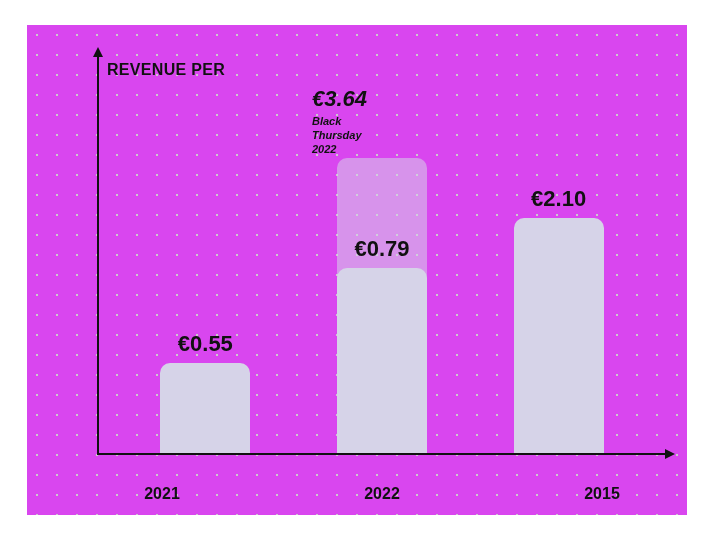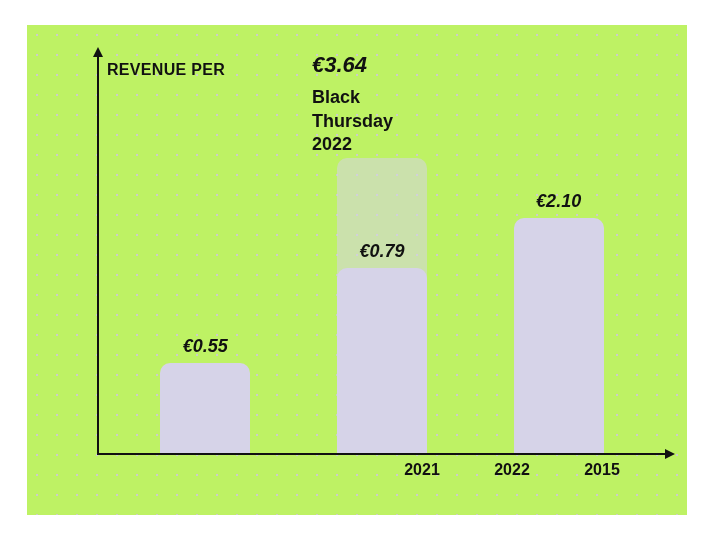--- a/index.html
+++ b/index.html
@@ -11,21 +11,21 @@
       display: flex;
       align-items: center;
       justify-content: center;
       font-family: Arial, sans-serif;
     }
 
     .chart-container {
       width: 660px;
       height: 490px;
       position: relative;
-      background: #bef264;
+      background: #d946ef;
     }
 
     
     .dot-grid {
       position: absolute;
       top: 0;
       left: 0;
       width: 100%;
       height: 100%;
       background-image: radial-gradient(circle, #ccc 1px, transparent 1px);
@@ -106,43 +106,42 @@
 
     .bar-group {
       display: flex;
       flex-direction: column;
       align-items: center;
       position: relative;
     }
 
     .bar-value {
       font-weight: 900;
-      font-size: 18px;
+      font-size: 22px;
       color: #111;
       margin-bottom: 6px;
-      font-style: italic;
     }
 
     .bar {
       background: #d6d3e8;
       border-radius: 10px 10px 0 0;
       width: 90px;
       position: relative;
     }
 
     
     .x-labels {
       position: absolute;
       left: 70px;
       right: 20px;
-      bottom: 36px;
+      bottom: 12px;
       z-index: 3;
       display: flex;
       align-items: center;
-      justify-content: flex-end;
+      justify-content: space-between;
       padding: 0 20px;
     }
 
     .x-label {
       font-size: 16px;
       font-weight: 700;
       color: #111;
       width: 90px;
       text-align: center;
     }
@@ -168,22 +167,22 @@
   <div class="bars-area">
 
     <div class="bar-group">
       <div class="bar-value">€0.55</div>
       <div class="bar" style="height: 90px;"></div>
     </div>
 
     <div class="bar-group" style="position: relative;">
 
       <div style="position: absolute; bottom: 296px; left: 50%; transform: translateX(-50%); text-align:left; z-index: 10; width: 140px;">
-        <div style="font-weight: 900; font-size: 22px; font-style: italic; color: #111; white-space: nowrap; margin-bottom: 8px;">€3.64</div>
-        <div style="font-size: 18px; font-weight: 700; color: #111; line-height: 1.3;">
+        <div style="font-weight: 900; font-size: 22px; font-style: italic; color: #111; white-space: nowrap; margin-bottom: 2px;">€3.64</div>
+        <div style="font-size: 11px; font-style: italic; font-weight: 700; color: #111; line-height: 1.3;">
           <span>Black</span><br>
           <span>Thursday</span><br>
           <span>2022</span>
         </div>
       </div>
 
       <div style="position: absolute; bottom: 0; left: 0; width: 90px; height: 295px; background: #d6d3e8; opacity: 0.55; border-radius: 10px 10px 0 0; z-index: 1;"></div>
 
       <div class="bar-value" style="position: relative; z-index: 5;">€0.79</div>
 

